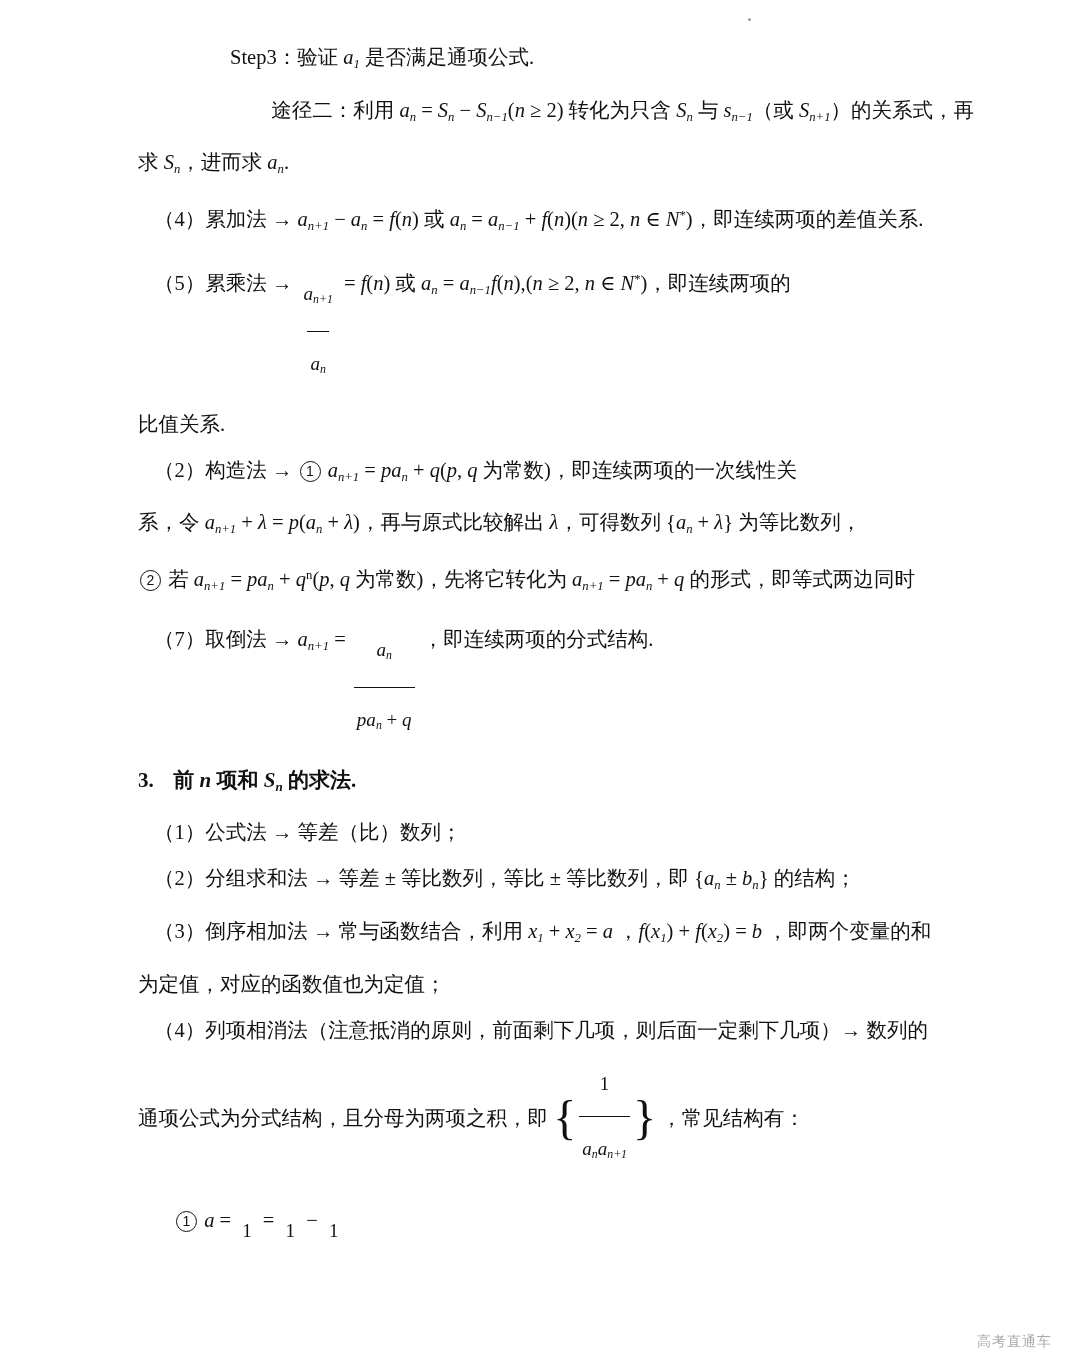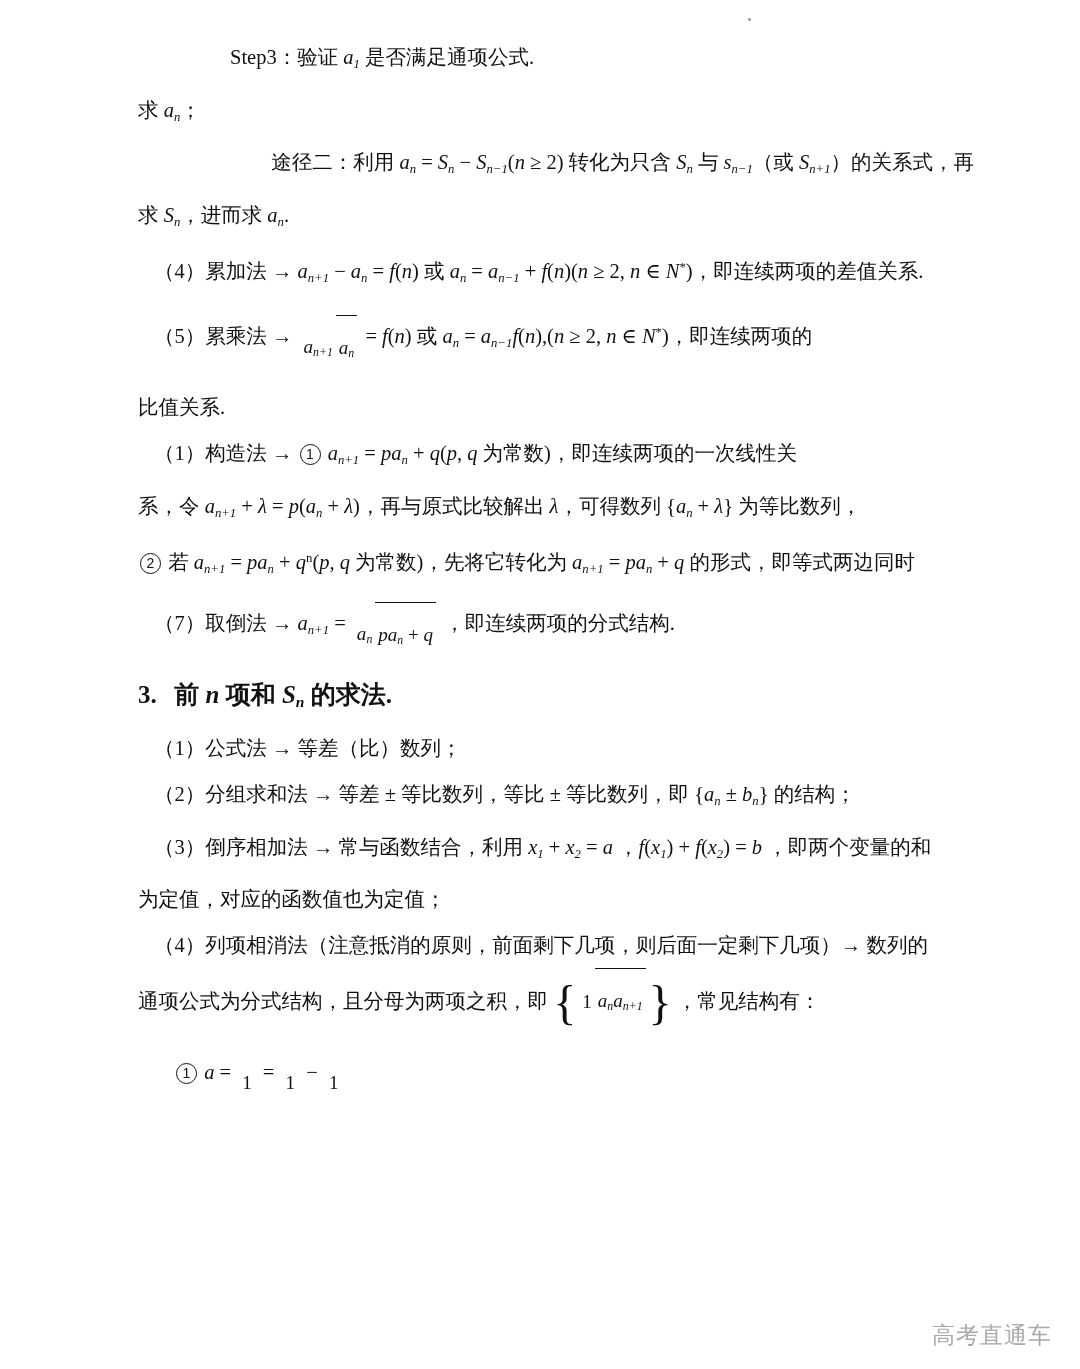--- a/index.html
+++ b/index.html
@@ -42,21 +42,21 @@
     font-size: 0.62em;
     vertical-align: -0.28em;
     font-style: italic;
   }
   sup {
     font-size: 0.62em;
     vertical-align: 0.55em;
   }
   .frac {
     display: inline-flex;
-    flex-direction: row;
+    flex-direction: column;
     align-items: center;
     vertical-align: -0.52em;
     margin: 0 3px;
     font-size: 0.93em;
   }
   .frac .num { padding: 0 3px 1px 3px; }
   .frac .den { border-top: 1.1px solid #111; padding: 1px 3px 0 3px; }
   .brace {
     display: inline-flex;
     align-items: center;
@@ -75,41 +75,41 @@
     line-height: 18px;
     border: 1.2px solid #111;
     border-radius: 50%;
     text-align: center;
     font-size: 14px;
     font-family: "Liberation Sans", sans-serif;
     vertical-align: 1px;
     margin: 0 2px;
   }
   .sec-head {
-    font-size: 25px;
+    font-size: 21px;
     line-height: 46px;
     font-weight: bold;
     padding-left: 0;
   }
   .sec-head .numlab { display: inline-block; width: 30px; }
   .tallrow { line-height: 62px; }
   .dot-mark {
     position: absolute;
     left: 748px;
     top: 18px;
     width: 3px;
     height: 3px;
     background: #999;
     border-radius: 50%;
   }
   .watermark {
     position: absolute;
     right: 28px;
     bottom: 18px;
-    font-size: 23px;
+    font-size: 14px;
     color: #a9a9a9;
     font-family: "Liberation Sans", sans-serif;
     letter-spacing: 1px;
   }
   .eqrow { line-height: 70px; }
   .eqline { font-size: 20.5px; white-space: nowrap; }
   .eqindent { padding-left: 36px; }
 </style>
 </head>
 <body>
@@ -117,23 +117,20 @@
 <div class="page">
 
   <div class="dot-mark"></div>
 
   <div class="content">
 
     <div class="line indent1">
       <span>Step3：验证 <i class="v">a</i><sub>1</sub> 是否满足通项公式.</span>
     </div>
 
-    <div class="line">
-      <span>求 <i class="v">a</i><sub>n</sub>；</span>
-    </div>
 
     <div class="line indent3">
       <span>途径二：利用 <i class="v">a</i><sub>n</sub> = <i class="v">S</i><sub>n</sub> − <i class="v">S</i><sub>n−1</sub>(<i class="v">n</i> ≥ 2) 转化为只含 <i class="v">S</i><sub>n</sub> 与 <i class="v">s</i><sub>n−1</sub>（或 <i class="v">S</i><sub>n+1</sub>）的关系式，再</span>
     </div>
     <div class="line">
       <span>求 <i class="v">S</i><sub>n</sub>，进而求 <i class="v">a</i><sub>n</sub>.</span>
     </div>
 
     <div class="line indent2">
       <span class="bold">（4）累加法</span>
@@ -147,21 +144,21 @@
         <span class="num"><i class="v">a</i><sub>n+1</sub></span>
         <span class="den"><i class="v">a</i><sub>n</sub></span>
       </span>
       <span>= <i class="v">f</i>(<i class="v">n</i>) 或 <i class="v">a</i><sub>n</sub> = <i class="v">a</i><sub>n−1</sub><i class="v">f</i>(<i class="v">n</i>),(<i class="v">n</i> ≥ 2, <i class="v">n</i> ∈ <i class="v">N</i><sup>*</sup>)，即连续两项的</span>
     </div>
     <div class="line">
       <span>比值关系.</span>
     </div>
 
     <div class="line indent2">
-      <span class="bold">（1）构造法</span>
+      <span class="bold">（2）构造法</span>
       <span> → </span>
       <span class="circnum">1</span>
       <span><i class="v">a</i><sub>n+1</sub> = <i class="v">pa</i><sub>n</sub> + <i class="v">q</i>(<i class="v">p</i>, <i class="v">q</i> 为常数)，即连续两项的一次线性关</span>
     </div>
     <div class="line">
       <span>系，令 <i class="v">a</i><sub>n+1</sub> + <i class="v">λ</i> = <i class="v">p</i>(<i class="v">a</i><sub>n</sub> + <i class="v">λ</i>)，再与原式比较解出 <i class="v">λ</i>，可得数列 {<i class="v">a</i><sub>n</sub> + <i class="v">λ</i>} 为等比数列，</span>
     </div>
     <div class="line">
       <span class="circnum">2</span>
       <span>若 <i class="v">a</i><sub>n+1</sub> = <i class="v">pa</i><sub>n</sub> + <i class="v">q</i><sup>n</sup>(<i class="v">p</i>, <i class="v">q</i> 为常数)，先将它转化为 <i class="v">a</i><sub>n+1</sub> = <i class="v">pa</i><sub>n</sub> + <i class="v">q</i> 的形式，即等式两边同时</span>

